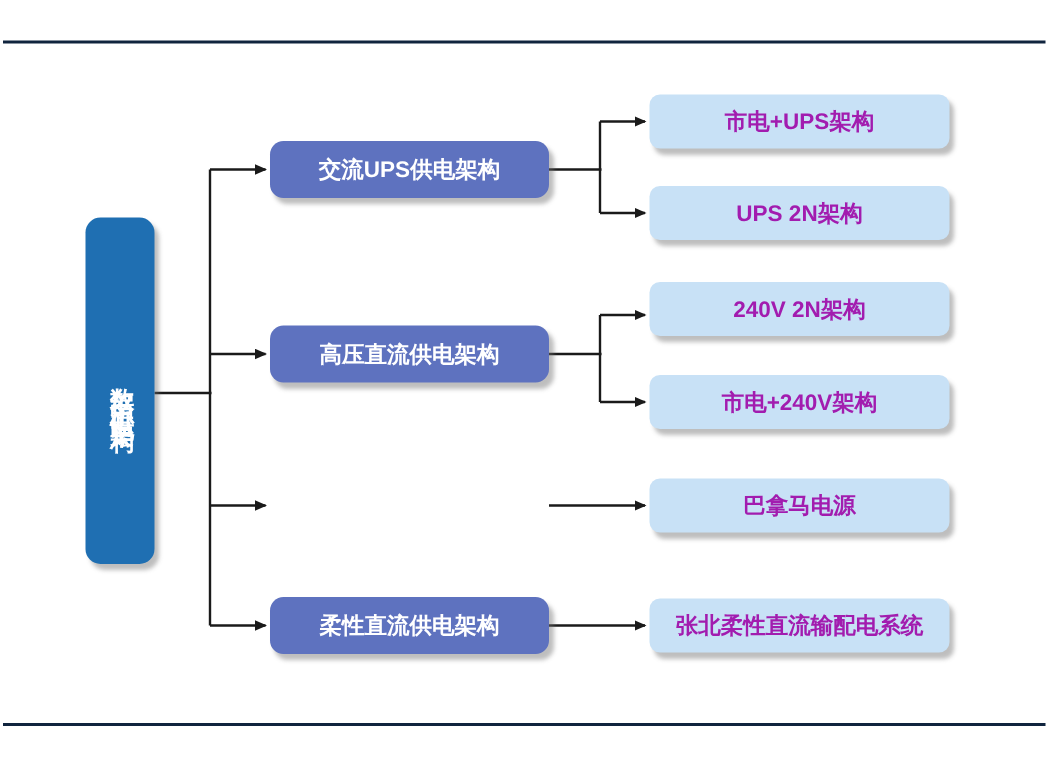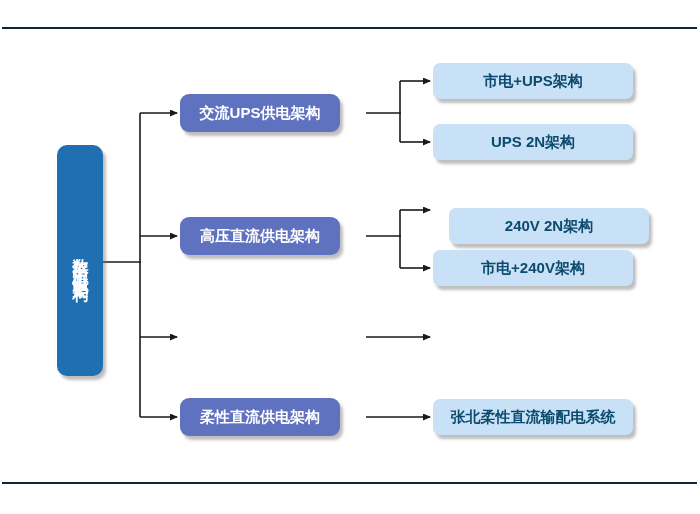--- a/index.html
+++ b/index.html
@@ -38,31 +38,31 @@
     text-align:center;
   }
   .root-node{
     left:57px;top:145px;width:46px;height:231px;
     background:#1F6FB2;border-radius:10px;
     color:#ffffff;font-size:16px;
     writing-mode:vertical-rl;text-orientation:upright;
     letter-spacing:4px;
   }
   .branch-node{
-    left:180px;width:160px;height:38px;
+    left:180px;width:186px;height:38px;
     background:#5E72BF;border-radius:9px;
     color:#ffffff;font-size:15px;
   }
   .leaf-node{
     left:433px;width:200px;height:36px;
     background:#C8E1F6;border-radius:7px;
-    color:#0c4a6e;font-size:15px;
+    color:#a21caf;font-size:15px;
   }
   .b1{top:94px;}  .b2{top:217px;text-align:right;} .b3{top:318px;} .b4{top:398px;}
-  .c1{top:63px;}  .c2{top:124px;} .c3{top:208px;margin-left:16px;} .c4{top:250px;}
+  .c1{top:63px;}  .c2{top:124px;} .c3{top:188px;} .c4{top:250px;}
   .c5{top:319px;} .c6{top:399px;}
   .connector-layer{position:absolute;left:0;top:0;width:700px;height:514px;}
   .connector-layer line{stroke:#1A1A1A;stroke-width:1.6;}
 </style>
 </head>
 <body>
 
 <div class="figure">
 
   <div class="title-rule"></div>
@@ -99,17 +99,18 @@
   <div class="node root-node">数据中心供电架构</div>
 
   <div class="node branch-node b1">交流UPS供电架构</div>
   <div class="node branch-node b2">高压直流供电架构</div>
   <div class="node branch-node b4">柔性直流供电架构</div>
 
   <div class="node leaf-node c1">市电+UPS架构</div>
   <div class="node leaf-node c2">UPS 2N架构</div>
   <div class="node leaf-node c3">240V 2N架构</div>
   <div class="node leaf-node c4">市电+240V架构</div>
+  <div class="node leaf-node c5">巴拿马电源</div>
   <div class="node leaf-node c6">张北柔性直流输配电系统</div>
 
   <div class="bottom-rule"></div>
 
 </div>
 
 </body></html>

